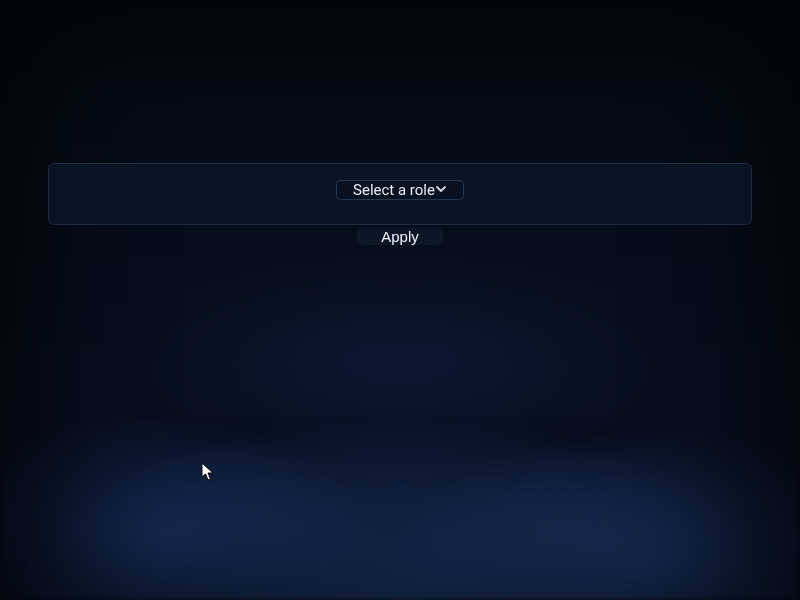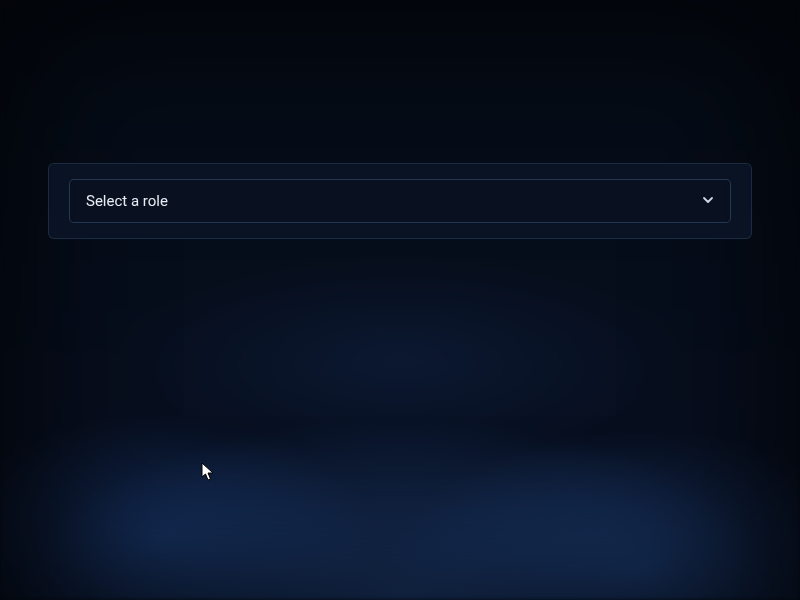--- a/index.html
+++ b/index.html
@@ -22,28 +22,29 @@
     .vignette {
       position: absolute; inset: 0;
       box-shadow: inset 0 0 120px 40px rgba(0,0,0,0.6);
       pointer-events: none;
     }
     .panel {
       position: absolute;
       top: 163px;
       left: 48px;
       right: 48px;
-      height: 76px;
+      height: 62px;
       background: rgba(12,22,40,0.78);
       border: 1px solid rgba(60,90,130,0.35);
       border-radius: 6px;
       display: flex;
       align-items: center;
       padding: 16px 20px;
       gap: 28px;
+      flex-direction: column;
     }
     .select {
       flex: 1;
       height: 44px;
       background: rgba(8,16,30,0.7);
       border: 1px solid rgba(80,115,160,0.4);
       border-radius: 5px;
       display: flex;
       align-items: center;
       justify-content: space-between;
@@ -79,19 +80,20 @@
 
 <div class="panel">
   <div class="select">
     <span>Select a role</span>
     <span class="chev">
       <svg width="12" height="12" viewBox="0 0 12 12">
           <path d="M2 4 L6 8 L10 4" fill="none" stroke="currentColor" stroke-width="1.8" stroke-linecap="round" stroke-linejoin="round"></path>
         </svg>
     </span>
   </div>
+  <button class="apply-btn">Apply</button>
 </div>
 
 <div class="cursor">
   <svg width="16" height="20" viewBox="0 0 16 20">
     <path d="M1 1 L1 15 L4.5 12 L7 18 L9.5 17 L7 11 L12 11 Z" fill="#ffffff" stroke="#000000" stroke-width="1" stroke-linejoin="round"></path>
   </svg>
 </div>
 
 </body></html>

